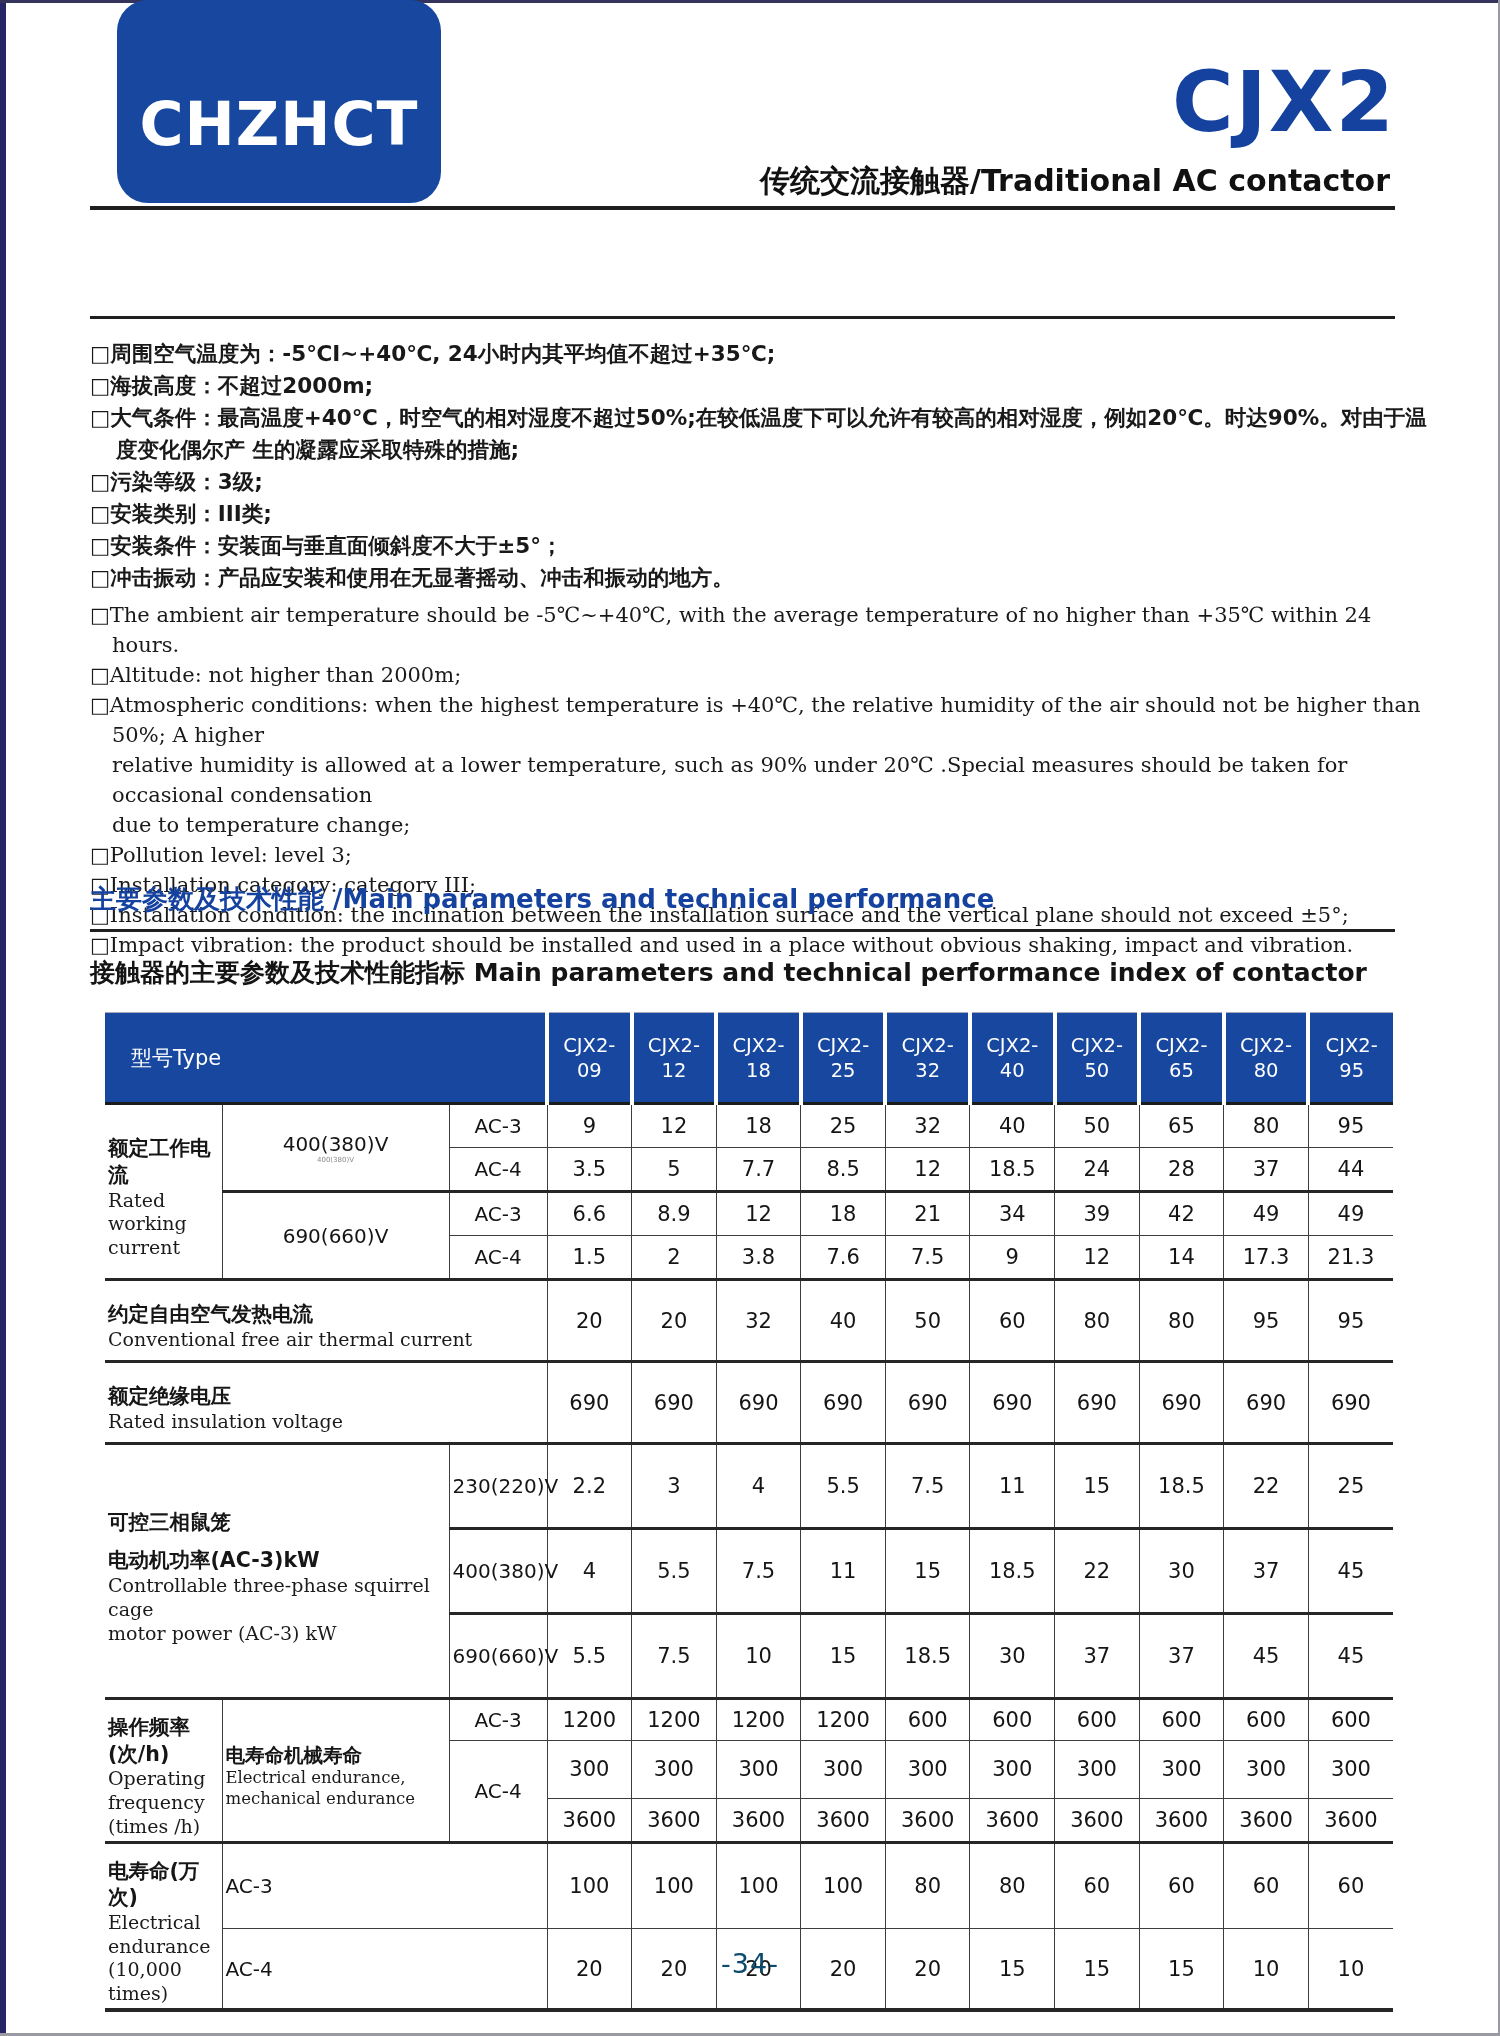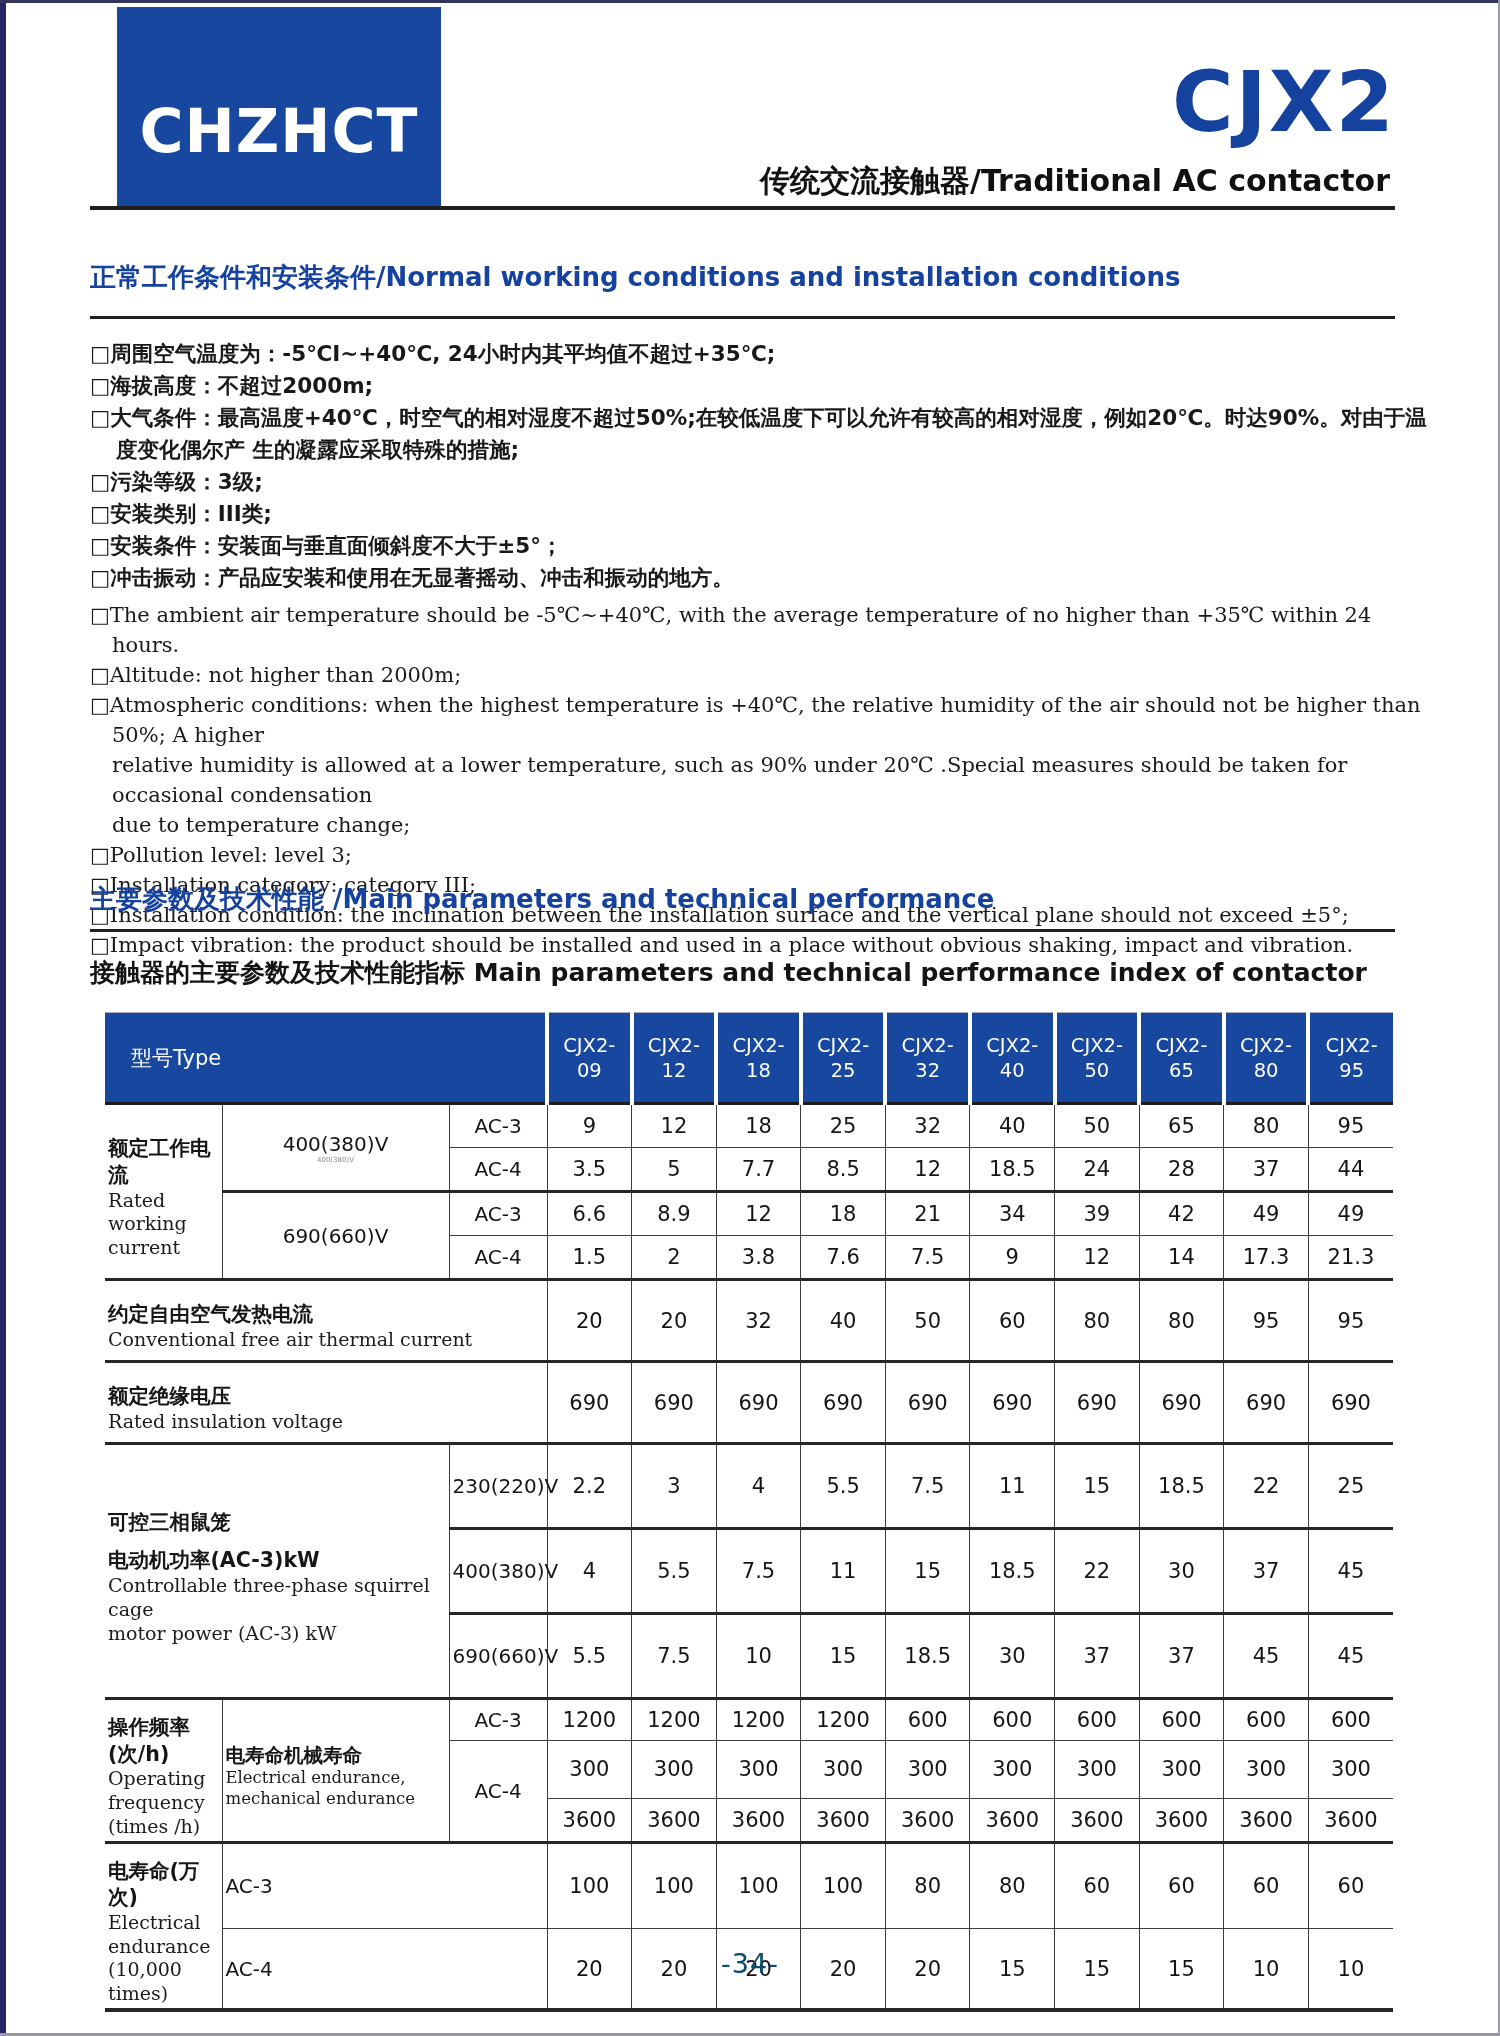--- a/index.html
+++ b/index.html
@@ -5,22 +5,22 @@
   html,body{margin:0;padding:0;background:#e8e8e8;}
   .page{position:relative;width:1500px;height:2036px;background:#ffffff;overflow:hidden;
         font-family:"DejaVu Sans",sans-serif;color:#1c1c1c;}
   
   .b-left{position:absolute;left:0;top:0;width:6px;height:100%;background:#262666;}
   .b-top{position:absolute;left:0;top:0;width:100%;height:3px;background:#33335c;}
   .b-right{position:absolute;right:0;top:0;width:2px;height:100%;background:#9a9aa2;}
   .b-bottom{position:absolute;left:0;bottom:0;width:100%;height:3px;background:#9a9aa2;}
 
   
-  .logo-box{position:absolute;left:117px;top:7px;width:324px;height:203px;background:#17479f;
-            display:flex;align-items:center;justify-content:center;padding-top:44px;box-sizing:border-box;}
+  .logo-box{position:absolute;left:117px;top:0;width:324px;height:203px;background:#17479f;
+            display:flex;align-items:center;justify-content:center;padding-top:44px;box-sizing:border-box;border-radius:31px;}
   .logo-text{color:#ffffff;font-weight:800;font-size:60px;letter-spacing:1px;line-height:1;}
   .product-title{position:absolute;right:104px;top:60px;color:#16429f;font-weight:800;
                  font-size:84px;line-height:1;letter-spacing:2px;}
   .product-subtitle{position:absolute;right:110px;top:163px;color:#111;font-weight:700;font-size:30px;line-height:1.2;}
   .rule{position:absolute;left:90px;width:1305px;height:3px;background:#1f1f1f;}
   #rule1{top:206px;height:4px;}
   #rule2{top:316px;}
   #rule3{top:929px;}
 
   .h-blue{position:absolute;left:90px;color:#16429f;font-weight:700;font-size:26px;line-height:1.2;}
@@ -72,21 +72,20 @@
   <div class="b-right"></div>
   <div class="b-bottom"></div>
 
   <div class="logo-box">
     <span class="logo-text">CHZHCT</span>
   </div>
   <div class="product-title">CJX2</div>
   <div class="product-subtitle">传统交流接触器/Traditional AC contactor</div>
   <div class="rule" id="rule1"></div>
 
-  <div class="h-blue" id="h1">正常工作条件和安装条件/Normal working conditions and installation conditions</div>
   <div class="rule" id="rule2"></div>
 
   <div class="cn-list">
       <div class="item">□周围空气温度为：-5℃I~+40℃, 24小时内其平均值不超过+35℃;</div>
       <div class="item">□海拔高度：不超过2000m;</div>
       <div class="item">□大气条件：最高温度+40℃，时空气的相对湿度不超过50%;在较低温度下可以允许有较高的相对湿度，例如20℃。时达90%。对由于温
 度变化偶尔产 生的凝露应采取特殊的措施;</div>
       <div class="item">□污染等级：3级;</div>
       <div class="item">□安装类别：III类;</div>
       <div class="item">□安装条件：安装面与垂直面倾斜度不大于±5°；</div>

